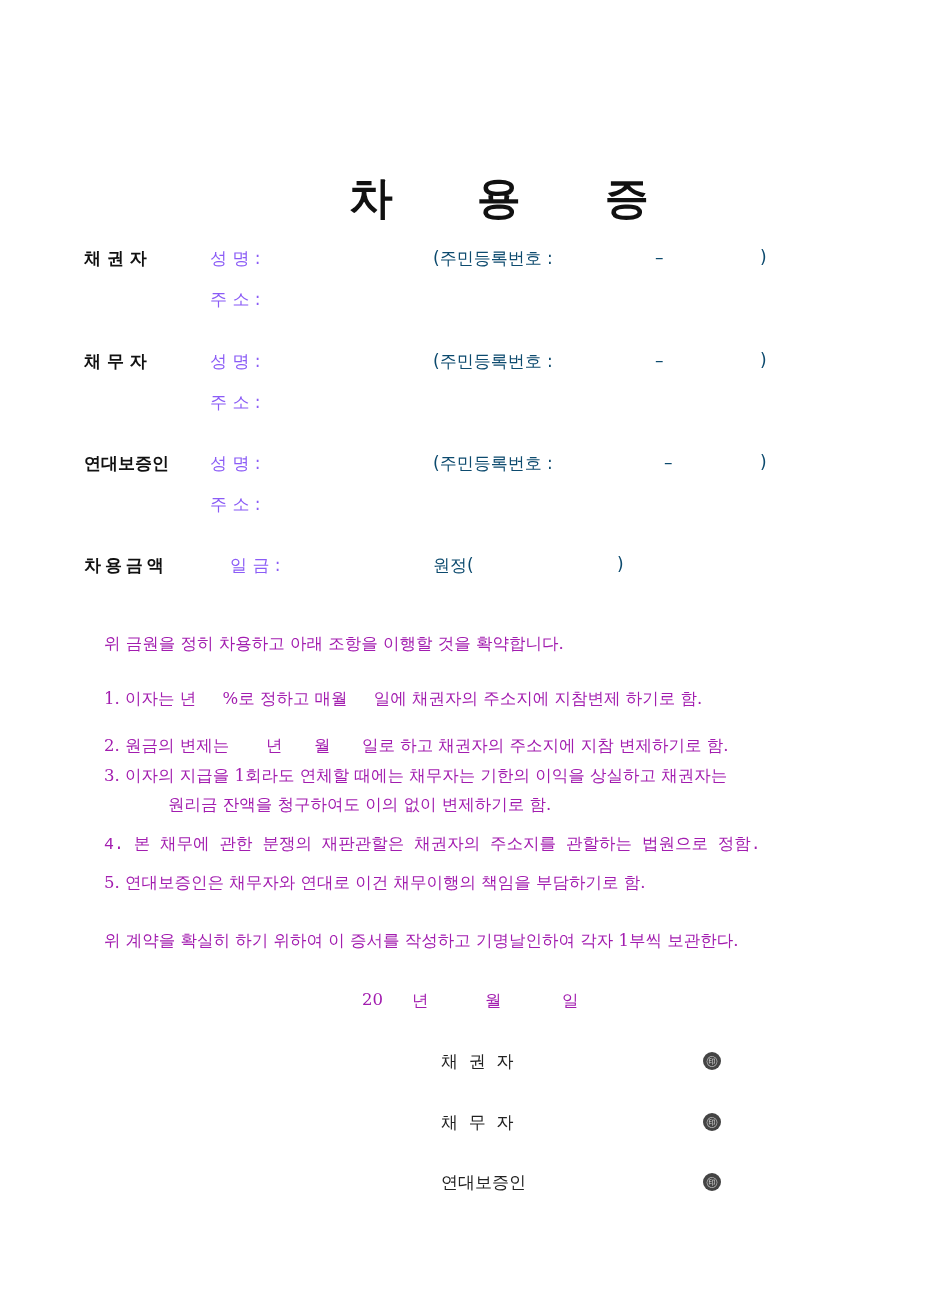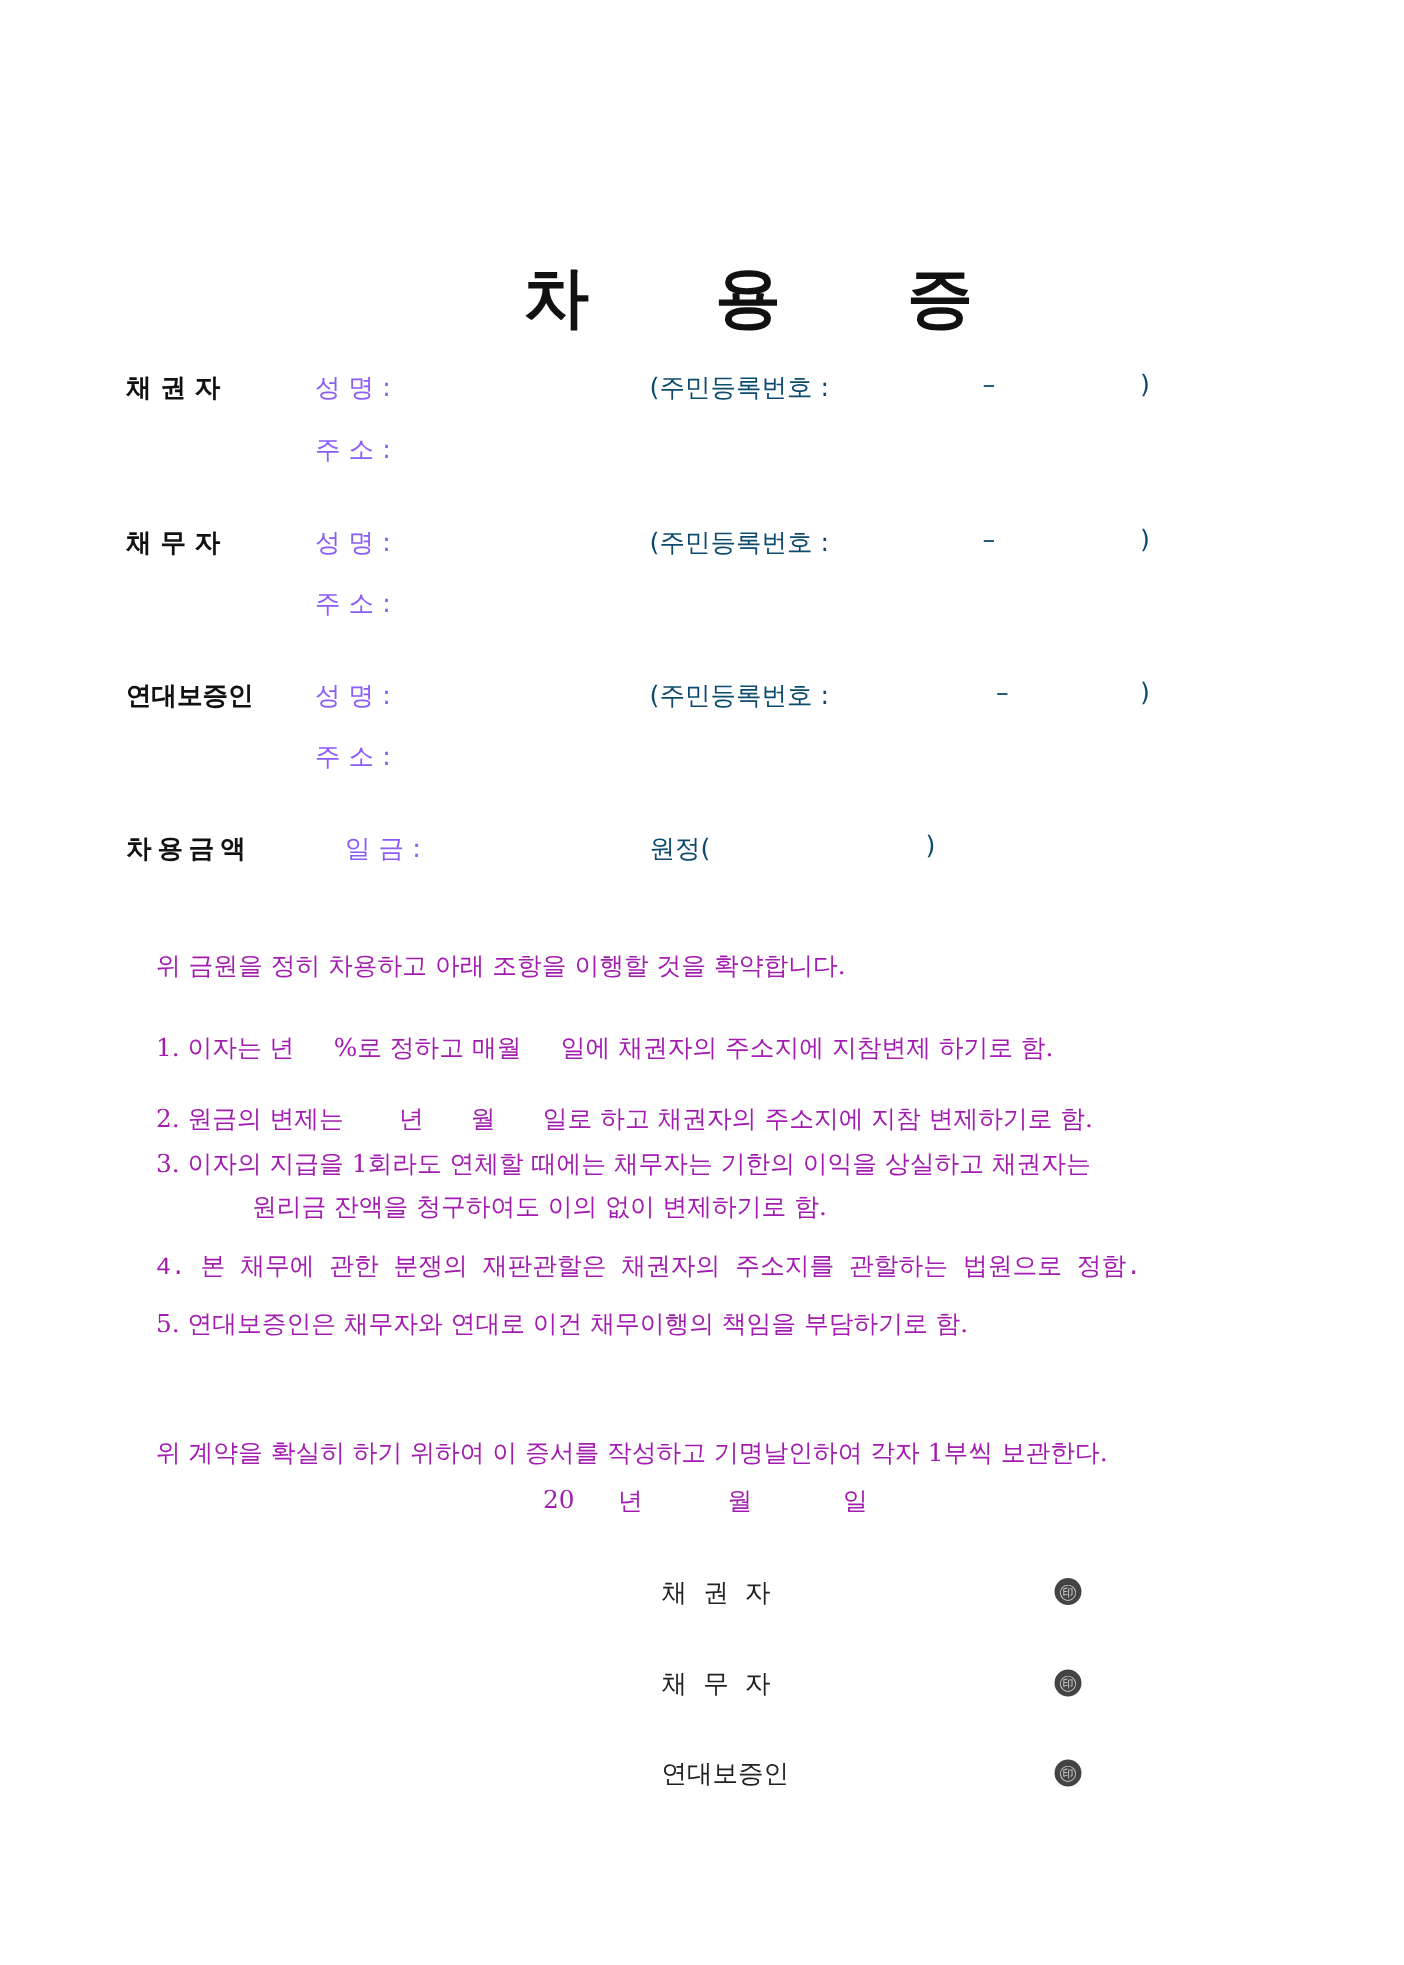--- a/index.html
+++ b/index.html
@@ -54,21 +54,21 @@
 
   <div class="abs body-text" style="left:104px; top:633px;">위 금원을 정히 차용하고 아래 조항을 이행할 것을 확약합니다.</div>
 
   <div class="abs body-text" style="left:104px; top:688px;">1. 이자는 년     %로 정하고 매월     일에 채권자의 주소지에 지참변제 하기로 함.</div>
   <div class="abs body-text" style="left:104px; top:735px;">2. 원금의 변제는       년      월      일로 하고 채권자의 주소지에 지참 변제하기로 함.</div>
   <div class="abs body-text" style="left:104px; top:765px;">3. 이자의 지급을 1회라도 연체할 때에는 채무자는 기한의 이익을 상실하고 채권자는</div>
   <div class="abs body-text" style="left:136px; top:794px;margin-left:32px;">원리금 잔액을 청구하여도 이의 없이 변제하기로 함.</div>
   <div class="abs body-text" style="left:104px; top:833px;font-family:Liberation Mono, monospace;">4. 본 채무에 관한 분쟁의 재판관할은 채권자의 주소지를 관할하는 법원으로 정함.</div>
   <div class="abs body-text" style="left:104px; top:872px;">5. 연대보증인은 채무자와 연대로 이건 채무이행의 책임을 부담하기로 함.</div>
 
-  <div class="abs body-text" style="left:104px; top:930px;margin-top:28px;">위 계약을 확실히 하기 위하여 이 증서를 작성하고 기명날인하여 각자 1부씩 보관한다.</div>
+  <div class="abs body-text" style="left:104px; top:930px;">위 계약을 확실히 하기 위하여 이 증서를 작성하고 기명날인하여 각자 1부씩 보관한다.</div>
 
   <div class="abs body-text" style="left:362px; top:990px;">20</div>
   <div class="abs body-text" style="left:412px; top:990px;">년</div>
   <div class="abs body-text" style="left:485px; top:990px;">월</div>
   <div class="abs body-text" style="left:562px; top:990px;">일</div>
 
   <div class="abs sign-label" style="left:441px; top:1050px;">채  권  자</div>
   <div class="abs seal" style="left:703px; top:1052px;">㊞</div>
 
   <div class="abs sign-label" style="left:441px; top:1111px;">채  무  자</div>

